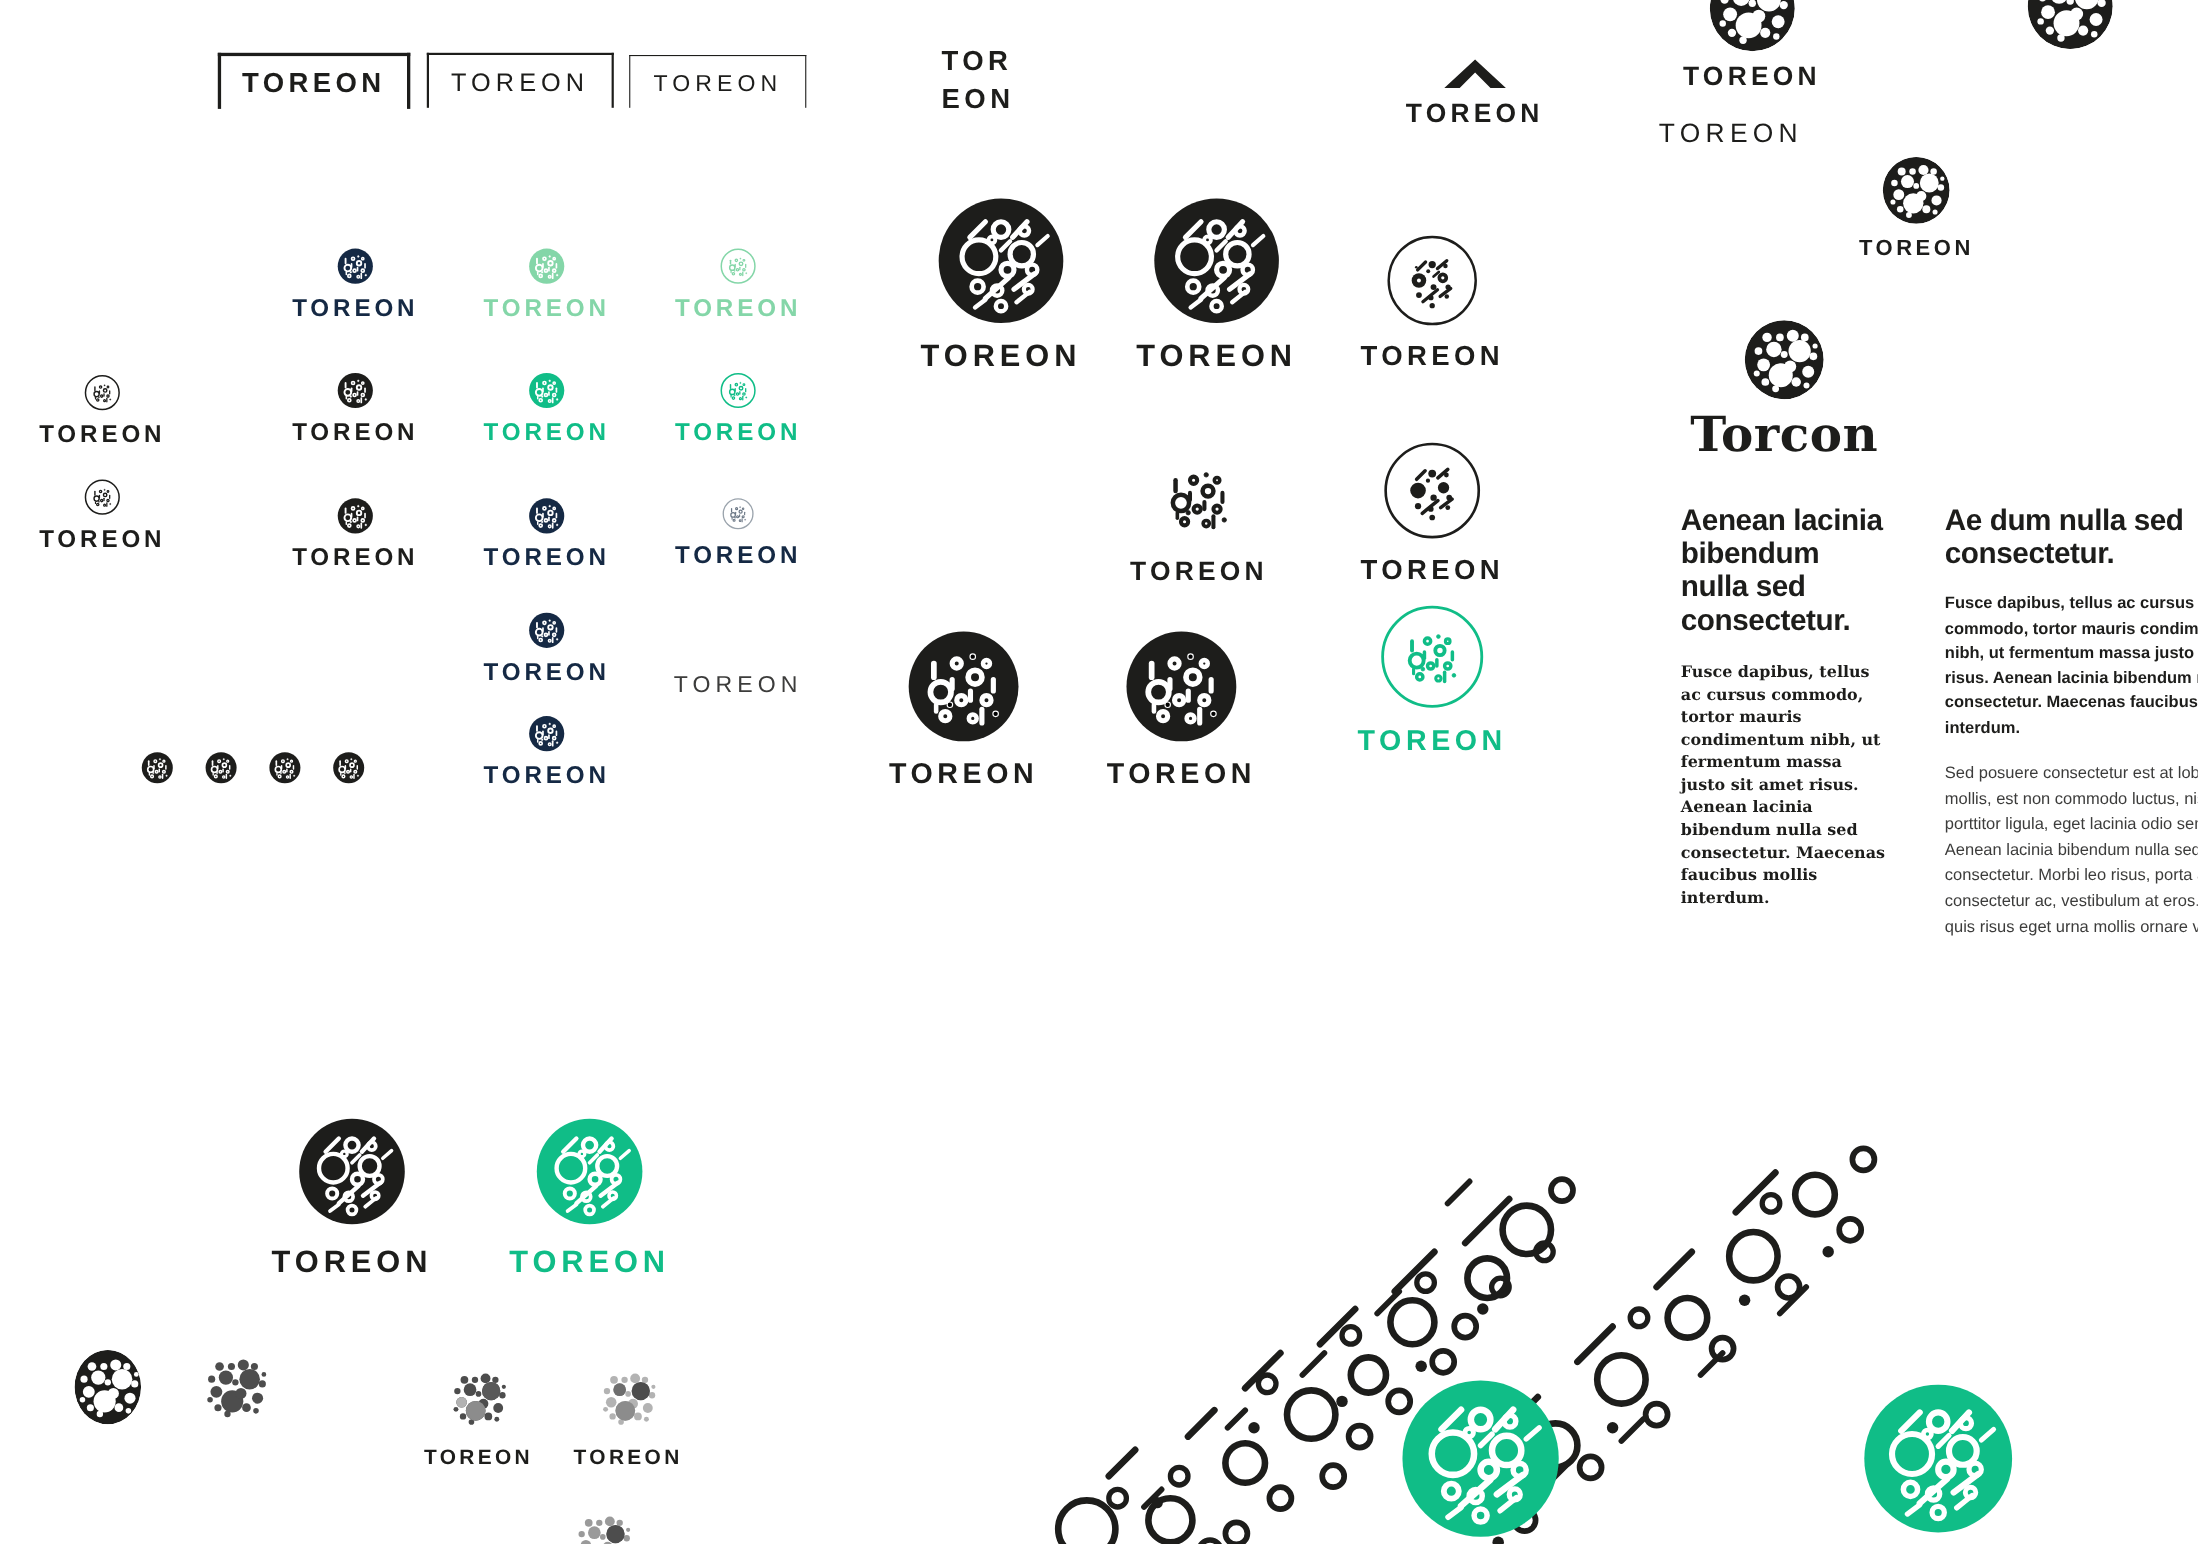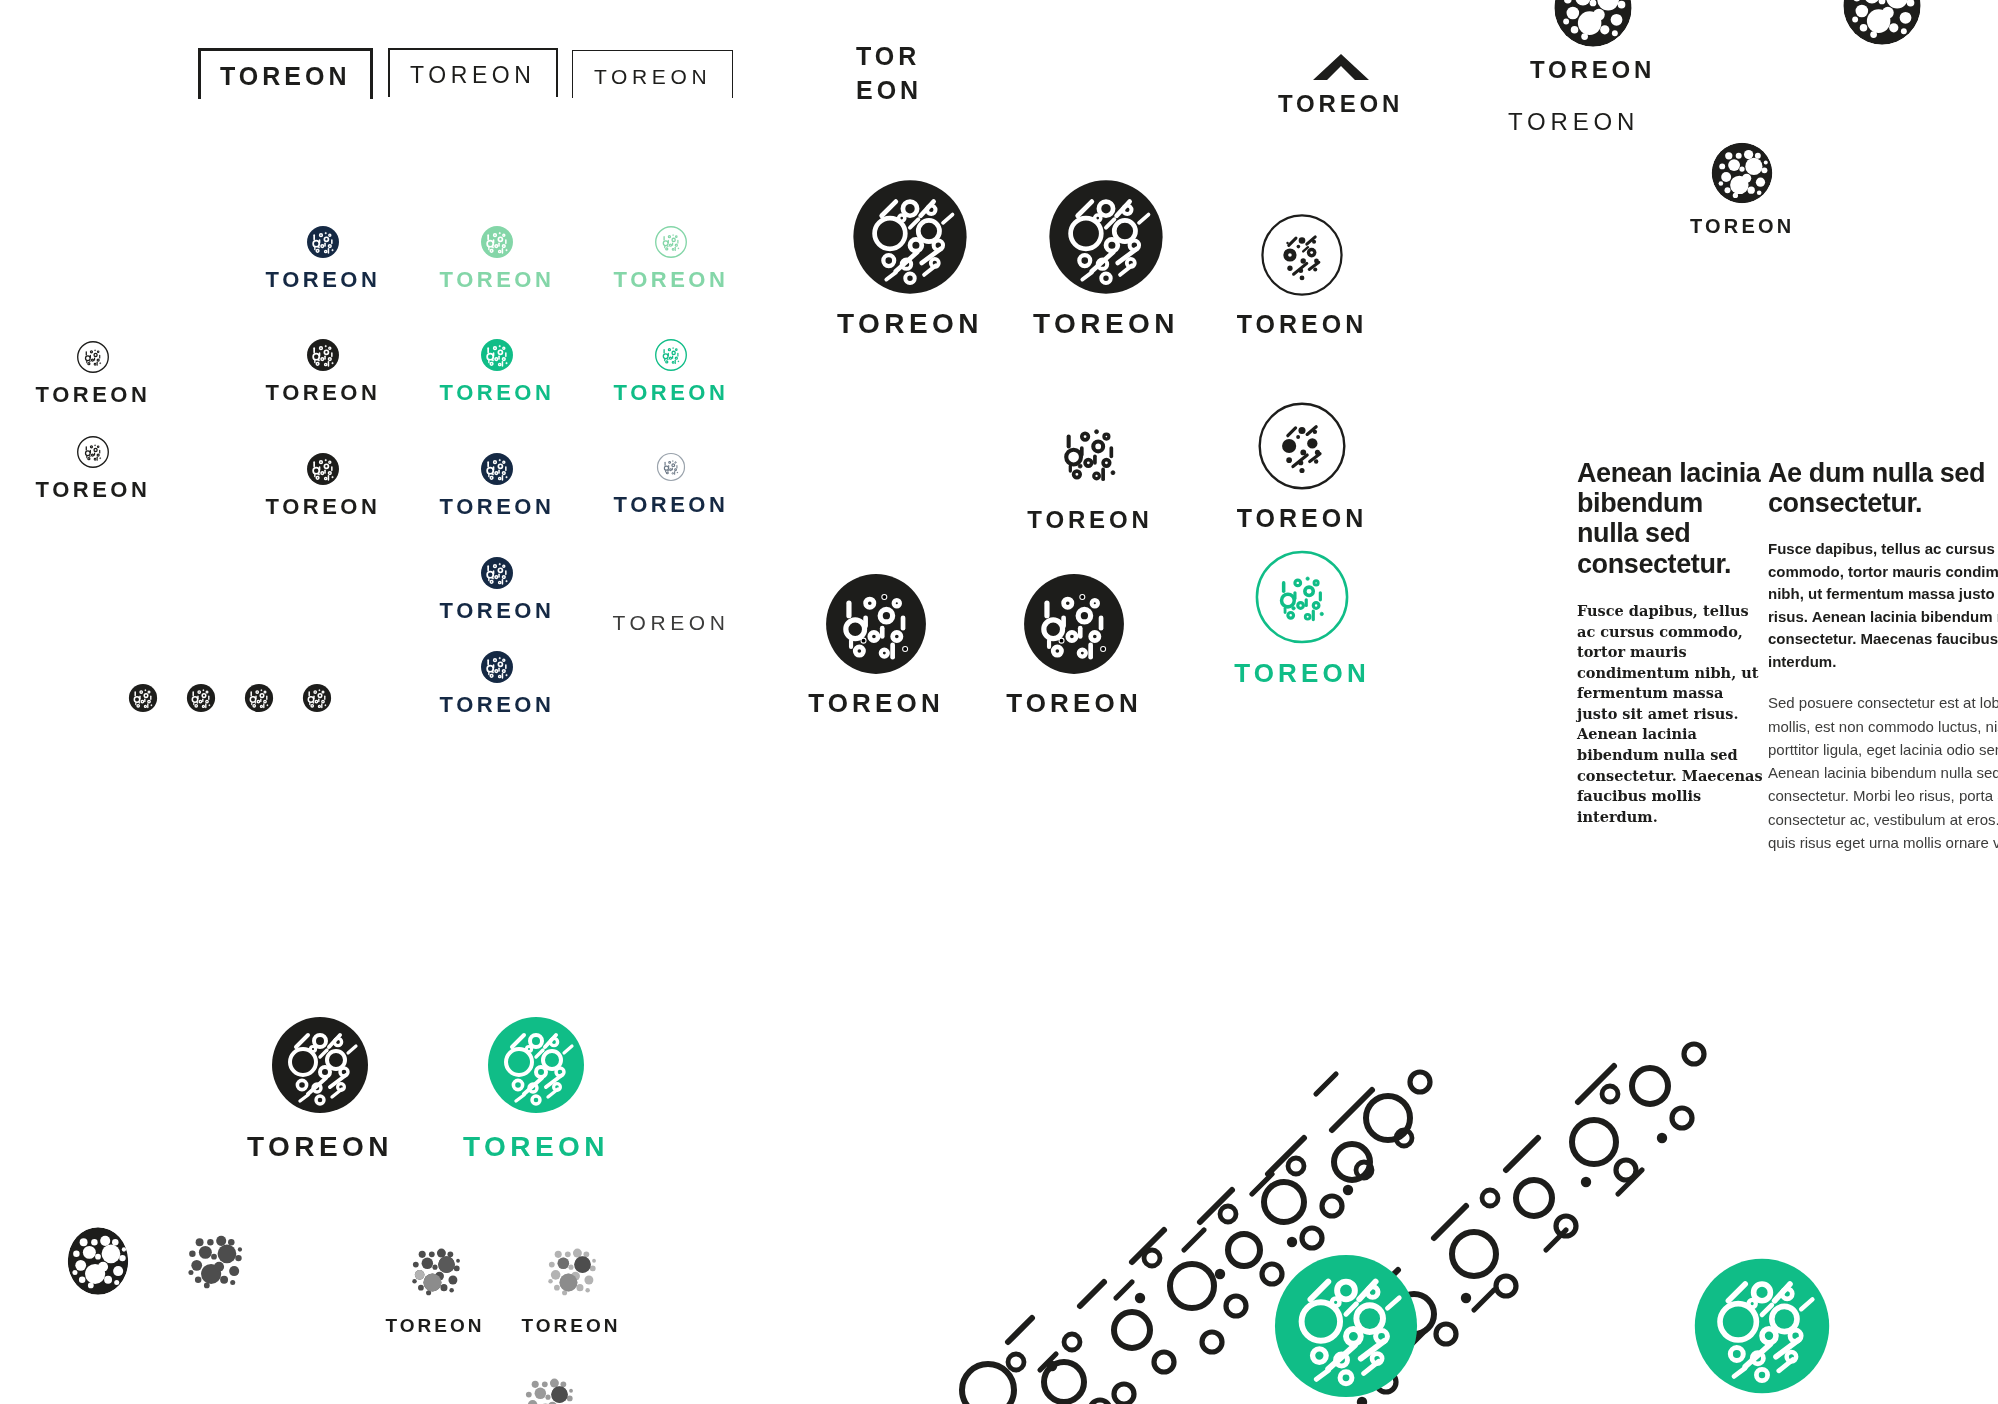--- a/index.html
+++ b/index.html
@@ -507,22 +507,36 @@
   <div class="item" style="left:1212px; top:548px; text-align:center; width:180px;">
     <svg width="98" height="98" viewBox="0 0 100 100" style="margin:0 auto 14px;">
       <circle cx="50" cy="50" r="46" fill="none" stroke="#10bd87" stroke-width="2.6"></circle>
       <g stroke="#10bd87" fill="#10bd87" transform="translate(50 50) scale(.72) translate(-50 -50)">
         <use href="#techGlyphs"></use>
       </g>
     </svg>
     <div class="wm" style="font-size:26px; color:#10bd87;">TOREON</div>
   </div>
 
-
-  <div class="item" style="left:1577px; top:458px; width:190px;">
+  <div class="item" style="left:1532px; top:288px; text-align:center; width:180px;">
+    <svg width="78" height="78" viewBox="0 0 100 100" style="margin:0 auto 8px;">
+      <clipPath id="clipD">
+          <circle cx="50" cy="50" r="46"></circle>
+        </clipPath>
+      <g clip-path="url(#clipD)">
+        <circle cx="50" cy="50" r="46" fill="#1d1d1b"></circle>
+        <g fill="#ffffff">
+            <use href="#foamCircles"></use>
+          </g>
+      </g>
+    </svg>
+    <div class="serif-wm">Torcon</div>
+  </div>
+
+  <div class="item" style="left:1528px; top:458px; width:190px;">
     <div class="spec-head" style="font-size:27px; margin-bottom:22px;">Aenean lacinia bibendum nulla sed consectetur.</div>
     <div class="spec-serif-body">Fusce dapibus, tellus ac cursus commodo, tortor mauris condimentum nibh, ut fermentum massa justo sit amet risus. Aenean lacinia bibendum nulla sed consectetur. Maecenas faucibus mollis interdum.</div>
   </div>
 
   <div class="item" style="left:1768px; top:458px; width:300px;">
     <div class="spec-head" style="font-size:27px; margin-bottom:20px;">Ae dum nulla sed consectetur.</div>
     <div class="spec-sans-bold" style="margin-bottom:18px;">Fusce dapibus, tellus ac cursus commodo, tortor mauris condimentum nibh, ut fermentum massa justo sit amet risus. Aenean lacinia bibendum nulla sed consectetur. Maecenas faucibus mollis interdum.</div>
     <div class="spec-sans-reg">Sed posuere consectetur est at lobortis. Duis mollis, est non commodo luctus, nisi erat porttitor ligula, eget lacinia odio sem nec elit. Aenean lacinia bibendum nulla sed consectetur. Morbi leo risus, porta ac consectetur ac, vestibulum at eros. Nullam quis risus eget urna mollis ornare vel eu leo.</div>
   </div>
 

